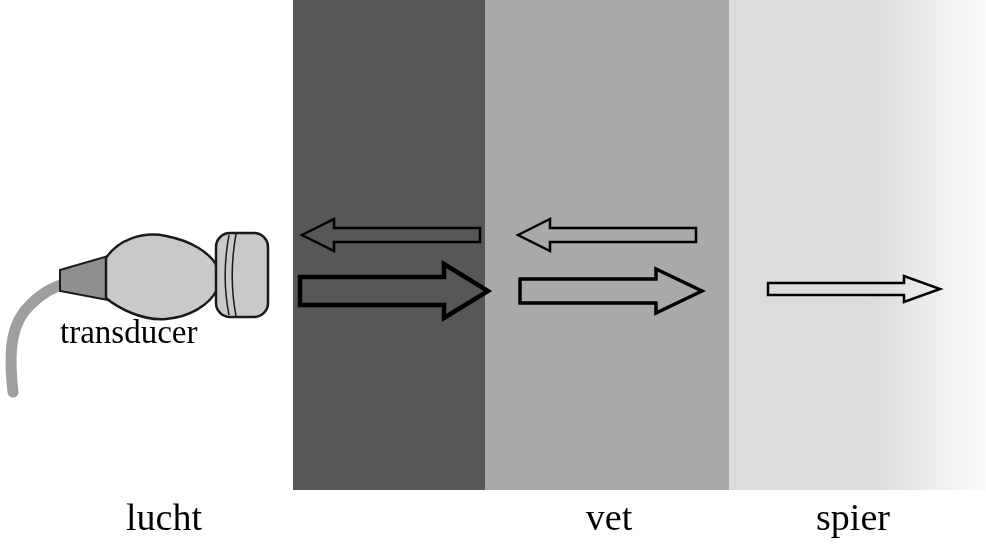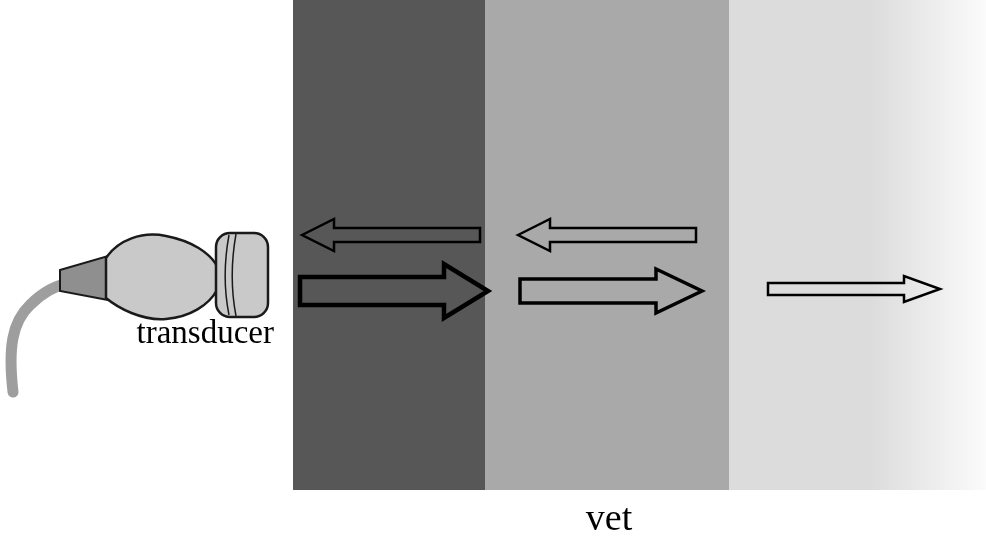--- a/index.html
+++ b/index.html
@@ -17,21 +17,21 @@
   .svg-overlay{position:absolute;left:0;top:0;}
   .layer-label{
     position:absolute;top:497px;font-size:38px;line-height:1.1;
     transform:translateX(-50%);white-space:nowrap;
   }
   .label-lucht{left:164px;}
   .label-huid{left:391px;}
   .label-vet{left:609px;}
   .label-spier{left:853px;}
   .transducer-label{
-    position:absolute;left:60px;top:314px;width:214px;text-align:right;
+    position:absolute;left:60px;top:314px;width:214px;text-align:left;
     font-size:33px;white-space:nowrap;
   }
 </style>
 </head>
 <body>
 
 <div class="stage">
 
   <div class="band band-huid" style="--band-color: #575757;"></div>
   <div class="band band-vet" style="--band-color: #a9a9a9;"></div>
@@ -55,15 +55,17 @@
 
     <polygon points="518,235 550,219 550,228 696,228 696,242 550,242 550,251" fill="none" stroke-width="2.5" stroke="#000000"></polygon>
 
     <polygon points="520,279 656,279 656,269 702,291 656,313 656,303 520,303" fill="none" stroke-width="3.5" stroke="#000000"></polygon>
 
     <polygon points="768,283 904,283 904,276 940,289 904,302 904,295 768,295" fill="none" stroke-width="2.5" stroke="#000000"></polygon>
   </svg>
 
   <div class="transducer-label">transducer</div>
 
+  <div class="layer-label label-lucht">lucht</div>
   <div class="layer-label label-vet">vet</div>
+  <div class="layer-label label-spier">spier</div>
 
 </div>
 
 </body></html>

